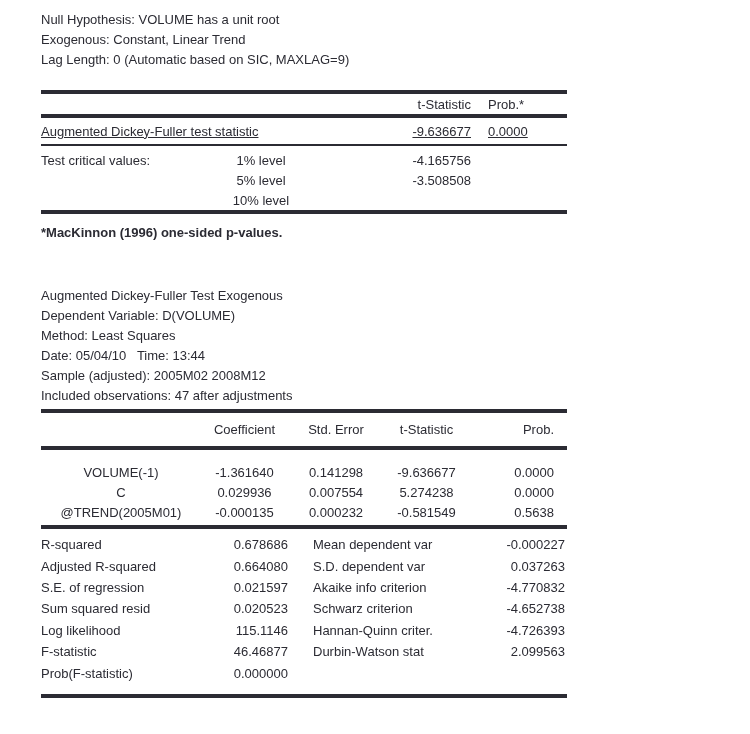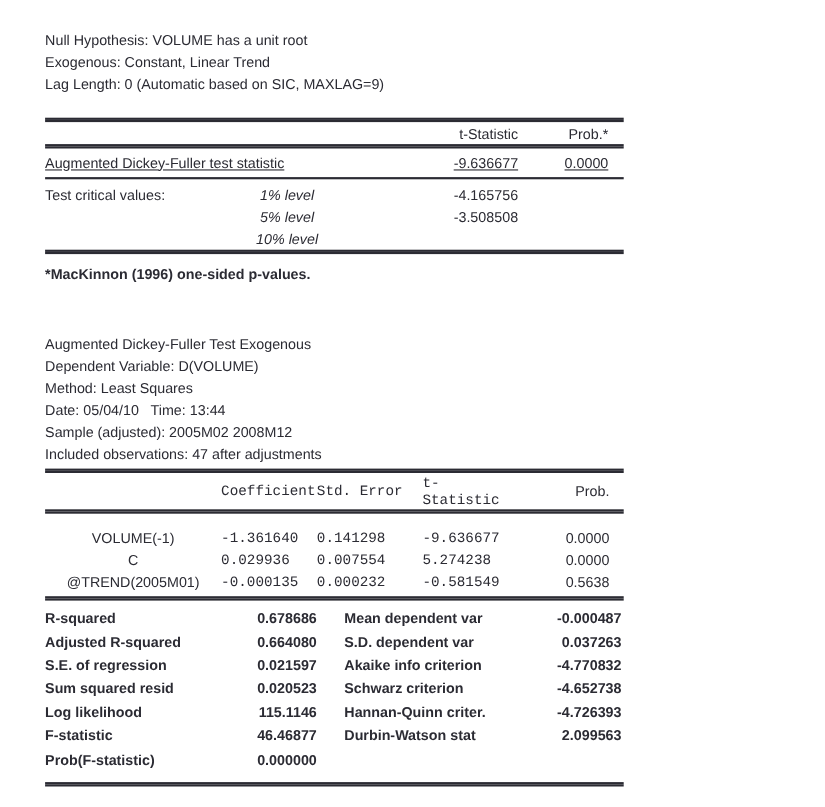--- a/index.html
+++ b/index.html
@@ -11,21 +11,21 @@
   html, body { margin: 0; padding: 0; }
   body {
     width: 750px;
     height: 734px;
     background: var(--background);
     color: var(--text);
     font-family: "Liberation Sans", "DejaVu Sans", sans-serif;
     font-size: 13px;
     overflow: hidden;
   }
-  .content { padding: 10px 0 0 41px; width: 750px; margin-top: 17px; }
+  .content { padding: 10px 0 0 41px; width: 750px; }
 
   .hline { line-height: 20px; white-space: pre; }
 
   .rule-d {
     width: 526px; height: 1px;
     border-top: 2px solid var(--line);
     border-bottom: 2px solid var(--line);
   }
   .rule-s {
     width: 526px; height: 0;
@@ -39,54 +39,53 @@
     grid-template-columns: 145px 150px 152px 79px;
     width: 526px;
     align-items: center;
   }
   .t1-head   { height: 20px; }
   .t1-adfrow { height: 26px; text-decoration: underline; }
   .t1-crit   { height: 20px; }
   .t1-critblock { margin-top: 4px; }
   .span2 { grid-column: 1 / span 2; }
   .t1-label { text-align: left; }
-  .t1-level { text-align: center; font-style: italic; }
+  .t1-level { text-align: center; }
   .t1-tstat { text-align: right; padding-right: 17px; }
-  .t1-prob  { text-align: right; padding-right: 14px; }
+  .t1-prob  { text-align: left; padding-right: 14px; }
 
   .footnote { margin-top: 9px; line-height: 20px; font-weight: bold; }
 
   .eq-block { margin-top: 43px; }
 
   
   .t2-toprule { margin-top: 3px; }
   .t2-row {
     display: grid;
     grid-template-columns: 160px 87px 96px 85px 98px;
     width: 526px;
     align-items: center;
   }
   .t2-head { height: 33px; }
   .t2-coef { height: 20px; }
   .t2-coefblock { margin-top: 12px; }
   .t2-var   { text-align: center; }
-  .t2-num   { text-align: left; font-family: Liberation Mono, monospace; }
+  .t2-num   { text-align: center; }
   .t2-prob  { text-align: right; padding-right: 13px; }
 
   .t2-midrule { margin-top: 3px; }
 
   
   .st-block { margin-top: 5px; }
   .st-row {
     display: grid;
     grid-template-columns: 171px 76px 25px 156px 98px;
     width: 526px;
     align-items: center;
     height: 21.4px;
-    font-weight: bold;
   }
   .st-l  { text-align: left; }
   .st-v1 { text-align: right; }
   .st-v2 { text-align: right; padding-right: 2px; }
 
   .botrule { margin-top: 10px; }
 </style>
 </head>
 <body>
 
@@ -190,21 +189,21 @@
     </div>
 
     <div class="rule-d t2-midrule"></div>
 
     <div class="st-block">
       <div class="st-row">
         <div class="st-l">R-squared</div>
         <div class="st-v1">0.678686</div>
         <div></div>
         <div class="st-l">Mean dependent var</div>
-        <div class="st-v2">-0.000487</div>
+        <div class="st-v2">-0.000227</div>
       </div>
       <div class="st-row">
         <div class="st-l">Adjusted R-squared</div>
         <div class="st-v1">0.664080</div>
         <div></div>
         <div class="st-l">S.D. dependent var</div>
         <div class="st-v2">0.037263</div>
       </div>
       <div class="st-row">
         <div class="st-l">S.E. of regression</div>

